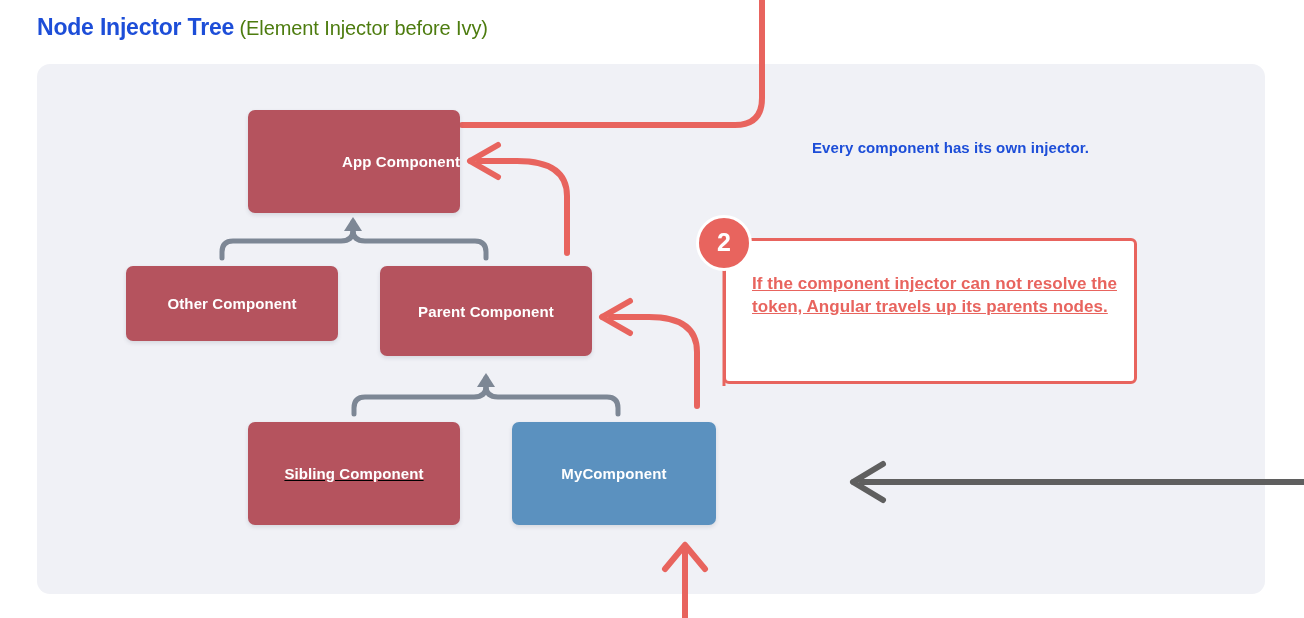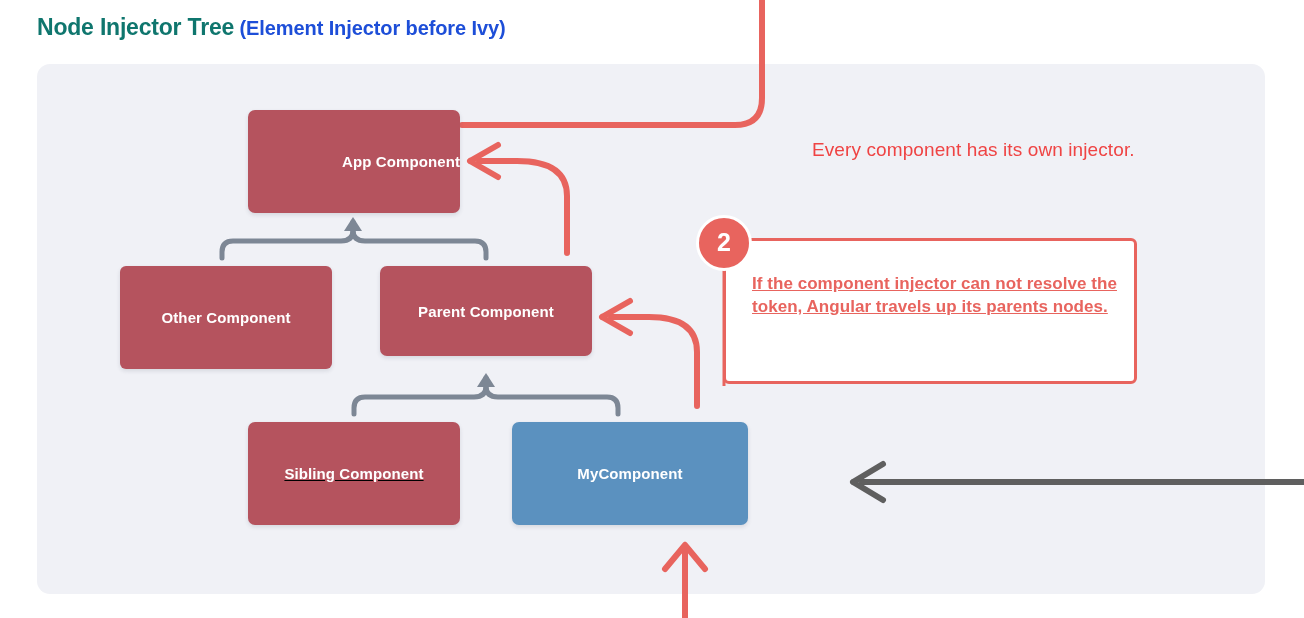--- a/index.html
+++ b/index.html
@@ -20,28 +20,28 @@
   #title-row {
     position: absolute;
     left: 37px;
     top: 16px;
     white-space: nowrap;
     line-height: 1;
   }
   #title-main {
     font-size: 23px;
     font-weight: bold;
-    color: #0f766e;
+    color: #1d4ed8;
     letter-spacing: -0.2px;
     margin-top: 40px;
   }
   #title-sub {
     font-size: 20px;
-    font-weight: bold;
-    color: #1d4ed8;
+    font-weight: normal;
+    color: #4d7c0f;
     letter-spacing: -0.1px;
   }
 
   
   #panel {
     position: absolute;
     left: 37px;
     top: 64px;
     width: 1228px;
     height: 530px;
@@ -71,34 +71,35 @@
   }
   .node-box .node-label {
     color: #ffffff;
     font-size: 15px;
     font-weight: bold;
     letter-spacing: 0.1px;
     text-align: center;
   }
 
   #box-app        { left: 248px; top: 110px; width: 212px; height: 103px; justify-content: flex-end; }
-  #box-other      { left: 120px; top: 266px; width: 212px; height: 103px; border-radius: 6px; }
+  #box-other      { left: 126px; top: 266px; width: 212px; height: 75px; }
   #box-parent     { left: 380px; top: 266px; width: 212px; height: 90px; }
   #box-sibling    { left: 248px; top: 422px; width: 212px; height: 103px; text-decoration: underline; }
-  #box-mycomp     { left: 512px; top: 422px; width: 236px; height: 103px; }
+  #box-mycomp     { left: 512px; top: 422px; width: 204px; height: 103px; }
 
   
   #side-note {
     position: absolute;
     left: 812px;
     top: 139px;
-    font-size: 19px;
-    color: #ef4444;
+    font-size: 15px;
+    color: #1d4ed8;
     letter-spacing: 0.1px;
     white-space: nowrap;
+    font-weight: bold;
   }
 
   
   #callout-box {
     position: absolute;
     left: 723px;
     top: 238px;
     width: 414px;
     height: 146px;
     background: #ffffff;

